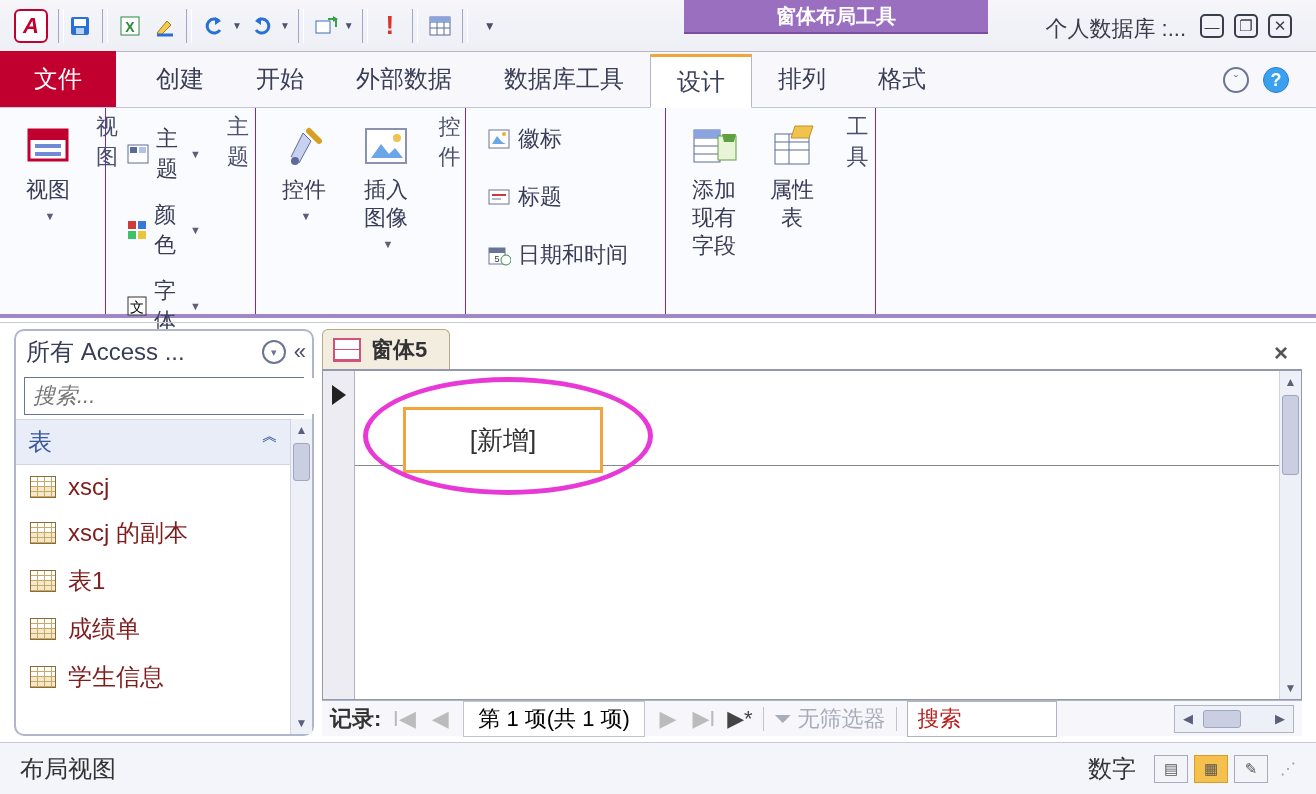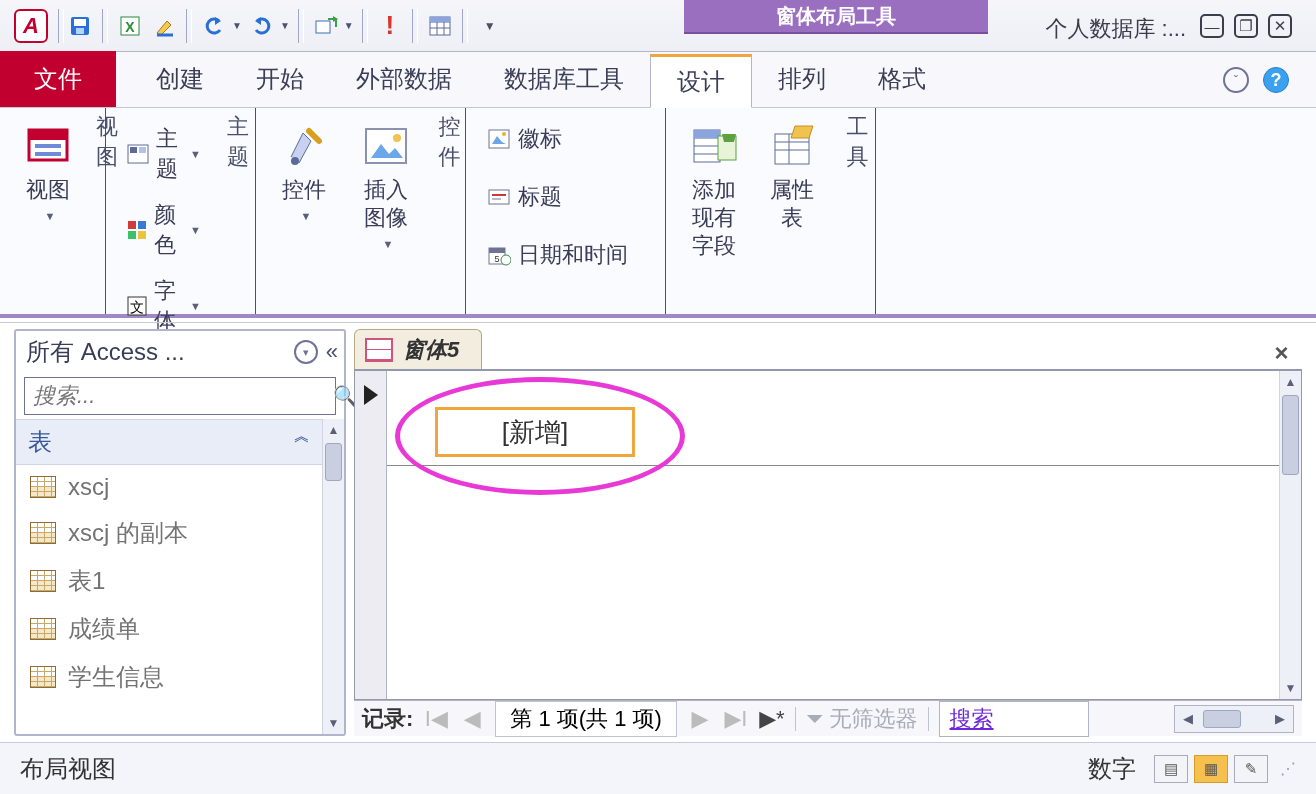--- a/index.html
+++ b/index.html
@@ -34,65 +34,65 @@
 .rgroup-label { text-align:center; font-size:22px; color:#4a4f6a; padding:4px 0 6px; }
 .big-btn { display:flex; flex-direction:column; align-items:center; gap:6px; cursor:pointer; padding:4px 8px; border-radius:4px; }
 .big-btn .lbl { font-size:22px; color:#3a3d56; text-align:center; line-height:28px; }
 .big-icon { width:48px; height:48px; display:flex; align-items:center; justify-content:center; }
 .small-row { display:flex; align-items:center; gap:6px; font-size:22px; color:#3a3d56; cursor:pointer; padding:2px 4px; border-radius:3px;}
 .small-icon { width:26px; height:26px; display:flex;align-items:center;justify-content:center;}
 .drop-tri{ font-size:11px; color:#5a5f7a; margin-left:4px;}
 
 
 .workspace { position:absolute; top:322px; left:0; right:0; bottom:52px; display:flex; border-top:1px solid #c8cad8; }
-.navpane { width:332px; border:2px solid #b0b5cc; border-radius:3px; margin:6px 4px 6px 14px; display:flex; flex-direction:column; background:#fff;}
+.navpane { width:300px; border:2px solid #b0b5cc; border-radius:10px; margin:6px 4px 6px 14px; display:flex; flex-direction:column; background:#fff;}
 .nav-header { height:42px; display:flex; align-items:center; padding:0 10px; font-size:24px; color:#3a3d56; }
 .nav-header .spacer { flex:1; }
 .nav-drop { width:24px; height:24px; border:2px solid #6c7494; border-radius:50%; display:flex;align-items:center;justify-content:center; cursor:pointer; font-size:11px; color:#6c7494; margin-right:8px;}
 .nav-collapse { font-size:22px; color:#4a4f6a; cursor:pointer; letter-spacing:-4px;}
 .nav-search { display:flex; border:1px solid #6c7494; margin:4px 8px; height:38px; }
 .nav-search input { flex:1; border:none; outline:none; font-size:22px; font-style:italic; padding:0 8px; color:#444;}
 .nav-search .mag { width:38px; display:flex; align-items:center; justify-content:center; color:#2a64b6; font-size:20px; cursor:pointer;}
 .nav-body { flex:1; overflow:hidden; display:flex; }
 .nav-list { flex:1; }
 .nav-group { background:#e9edf7; padding:6px 12px; font-size:24px; color:#3b5a9a; display:flex; justify-content:space-between; cursor:pointer; border-bottom:1px solid #d0d6e6; border-top:1px solid #d0d6e6;}
-.nav-item { display:flex; align-items:center; gap:12px; padding:8px 14px; font-size:24px; color:#737373; cursor:pointer; }
+.nav-item { display:flex; align-items:center; gap:12px; padding:8px 14px; font-size:24px; color:#7f1d1d; cursor:pointer; }
 .tbl-icon{ width:26px;height:22px; border:1px solid #8c6b36; background:linear-gradient(#fff 50%, #f5e8c8 50%); position:relative;}
 .tbl-icon:before{content:"";position:absolute;inset:0;background:repeating-linear-gradient(to bottom, transparent 0 4px, #c8a968 4px 5px), repeating-linear-gradient(to right, transparent 0 6px, #c8a968 6px 7px);}
 .nav-scroll { width:22px; background:#eef0f7; border-left:1px solid #cfd3e2; display:flex; flex-direction:column; }
 .nav-scroll .arrow{height:22px; display:flex;align-items:center;justify-content:center;color:#5a5f7a;font-size:12px; cursor:pointer;}
 .nav-scroll .thumb{ background:#c9cee0; border:1px solid #9fa6c0; border-radius:3px; margin:2px; height:38px;}
 .nav-scroll .track{flex:1;}
 
 
 .docarea { flex:1; margin:6px 14px 6px 4px; display:flex; flex-direction:column; }
-.doctabs { height:42px; display:flex; align-items:flex-end; border-bottom:2px solid #9498ae; position:relative;font-style:italic;}
+.doctabs { height:42px; display:flex; align-items:flex-end; border-bottom:2px solid #9498ae; position:relative;}
 .doctab { height:40px; padding:0 22px 0 10px; display:flex; align-items:center; gap:10px; background:#f3ede0; border:1px solid #b6a985; border-bottom:none; border-radius:6px 6px 0 0; font-size:22px; font-weight:bold; color:#333;}
 .form-icon{ width:28px; height:24px; border:2px solid #d1527b; background:#fff; display:flex; flex-direction:column;}
 .form-icon div{flex:1; border-bottom:1px solid #d1527b;}
 .doc-close{ position:absolute; right:14px; top:10px; font-size:24px; color:#555; cursor:pointer; font-weight:bold;}
 .doc-body{ flex:1; border:1px solid #9498ae; border-top:none; position:relative; background:#fff; display:flex;}
 .record-selector{ width:32px; background:#ececf2; border-right:1px solid #b0b3c2; position:relative;}
 .record-selector .tri{ position:absolute; top:14px; left:9px; border-left:14px solid #222; border-top:10px solid transparent; border-bottom:10px solid transparent;}
 .canvas{ flex:1; position:relative; background:#fff;}
 .detail-border{ position:absolute; top:94px; left:0; right:0; border-top:1px solid #888;}
-.field-box{ position:absolute; top:36px; left:48px; width:200px; height:50px; border:3px solid #f0a63c; display:flex; align-items:center; justify-content:center; font-size:26px; color:#333; background:#fff;}
+.field-box{ position:absolute; top:36px; left:48px; width:200px; height:66px; border:3px solid #f0a63c; display:flex; align-items:center; justify-content:center; font-size:26px; color:#333; background:#fff;}
 .ellipse-anno{ position:absolute; top:6px; left:8px; width:290px; height:118px; border:5px solid #e838d6; border-radius:50%; pointer-events:none;}
 .vscroll{ width:22px; background:#eef0f7; border-left:1px solid #cfd3e2; display:flex; flex-direction:column;}
 .vscroll .arrow{height:22px;display:flex;align-items:center;justify-content:center;color:#5a5f7a;font-size:12px;cursor:pointer;}
 .vscroll .thumb{ background:#c9cee0; border:1px solid #9fa6c0; border-radius:3px; margin:2px; height:80px;}
 .vscroll .track{flex:1;}
 .recnav { height:36px; border-top:1px solid #b0b3c2; display:flex; align-items:center; padding:0 8px; gap:10px; font-size:22px; background:#f7f7fb;}
 .recnav .lbl{ color:#333;font-weight:bold;}
 .recnav-btn{ width:26px; cursor:pointer; color:#444; text-align:center;}
 .recnav-btn.disabled{ color:#bbb; cursor:default;}
 .recnav-sep{ width:1px; height:24px; background:#c0c3d0;}
 .recnav .counter{ padding:2px 14px; border:1px solid #c0c3d0; background:#fff; }
 .recnav .filter{ color:#a8acb8; display:flex; align-items:center; gap:6px;}
-.recnav .search{ border:1px solid #b0b3c2; padding:2px 10px; background:#fff; color:#6d28d9; width:150px;text-decoration:underline;}
+.recnav .search{ border:1px solid #b0b3c2; padding:2px 10px; background:#fff; color:#b91c1c; width:150px;}
 .hscroll-wrap{ margin-left:auto; display:flex; align-items:center; gap:0; border:1px solid #b0b3c2; background:#eef0f7; height:28px;}
 .hscroll-wrap .arrow{width:26px;display:flex;align-items:center;justify-content:center;color:#5a5f7a;font-size:13px;cursor:pointer;}
 .hscroll-wrap .track{width:66px; display:flex; align-items:center;}
 .hscroll-wrap .thumb{ width:38px; height:18px; background:#c9cee0; border:1px solid #9fa6c0; border-radius:3px; margin:0 2px;}
 
 
 .statusbar{ position:absolute; bottom:0; left:0; right:0; height:52px; background:#f4f5fa; border-top:1px solid #c8cad8; display:flex; align-items:center; padding:16px 20px; font-size:24px; color:#333;}
 .statusbar .spacer{flex:1;}
 .view-btns{ display:flex; gap:6px; margin-left:18px; }
 .view-btn{ width:34px; height:28px; border:1px solid #a8abb9; background:#f3f4f8; display:flex; align-items:center; justify-content:center; cursor:pointer; font-size:15px; color:#555;}

